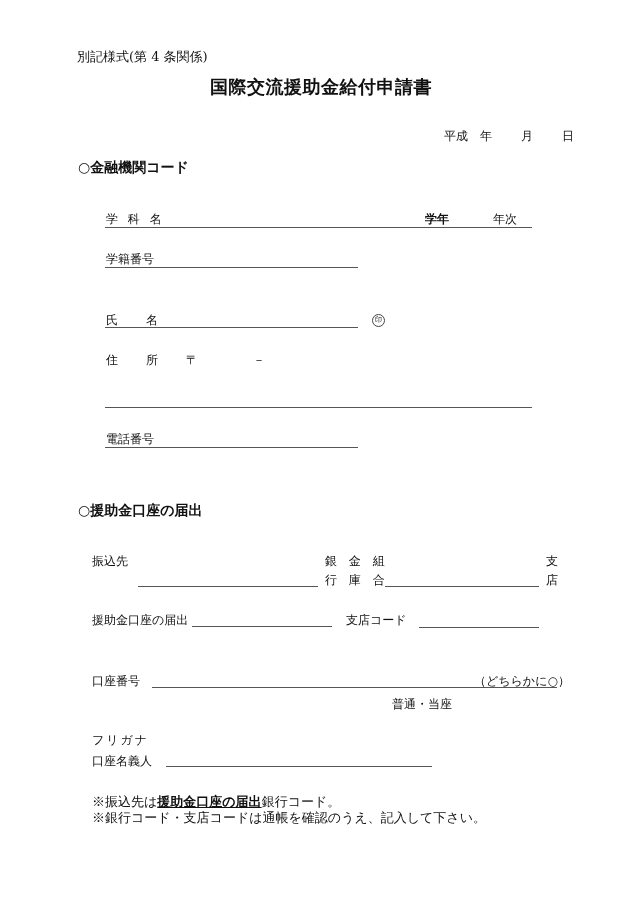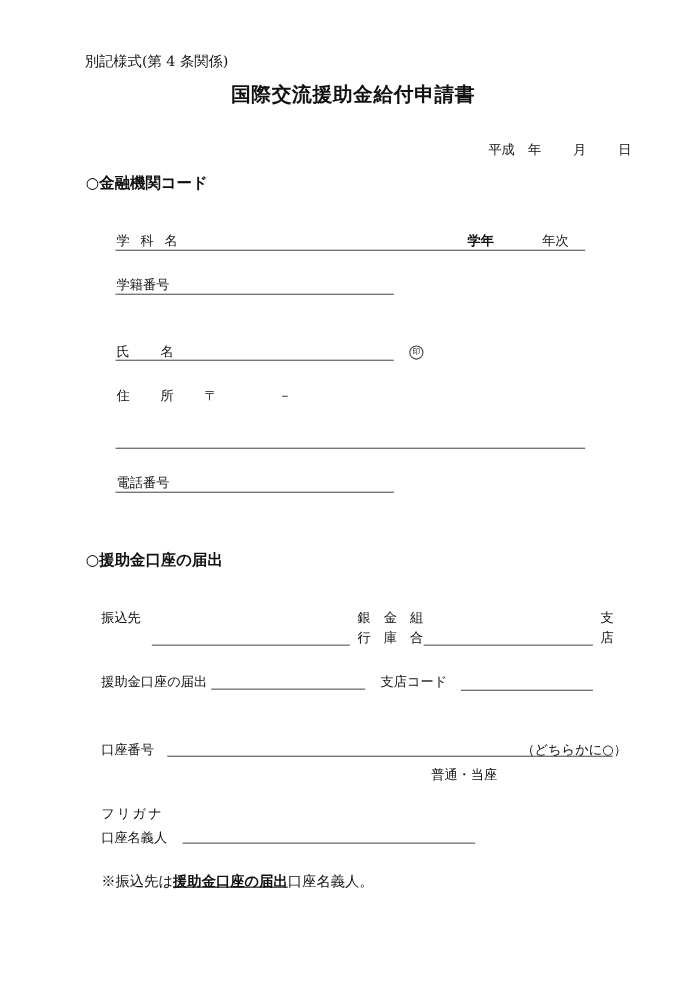--- a/index.html
+++ b/index.html
@@ -96,15 +96,16 @@
 </div>
 
 <div>
   <span class="abs t12" style="left:92px; top:734px; letter-spacing:2px;">フリガナ</span>
   <span class="abs t12" style="left:92px; top:755px;">口座名義人</span>
   <div class="line" style="left:166px; top:766px; width:266px;"></div>
 </div>
 
 <div class="abs t11 notes" style="left:92px; top:795px;">
   <div>
-    <span>※振込先は</span><span class="bold-ul">援助金口座の届出</span><span>口座名義人。</span>
+    <span>※振込先は</span><span class="bold-ul">援助金口座の届出</span><span>銀行コード。</span>
   </div>
+  <div>※銀行コード・支店コードは通帳を確認のうえ、記入して下さい。</div>
 </div>
 
 </body></html>

